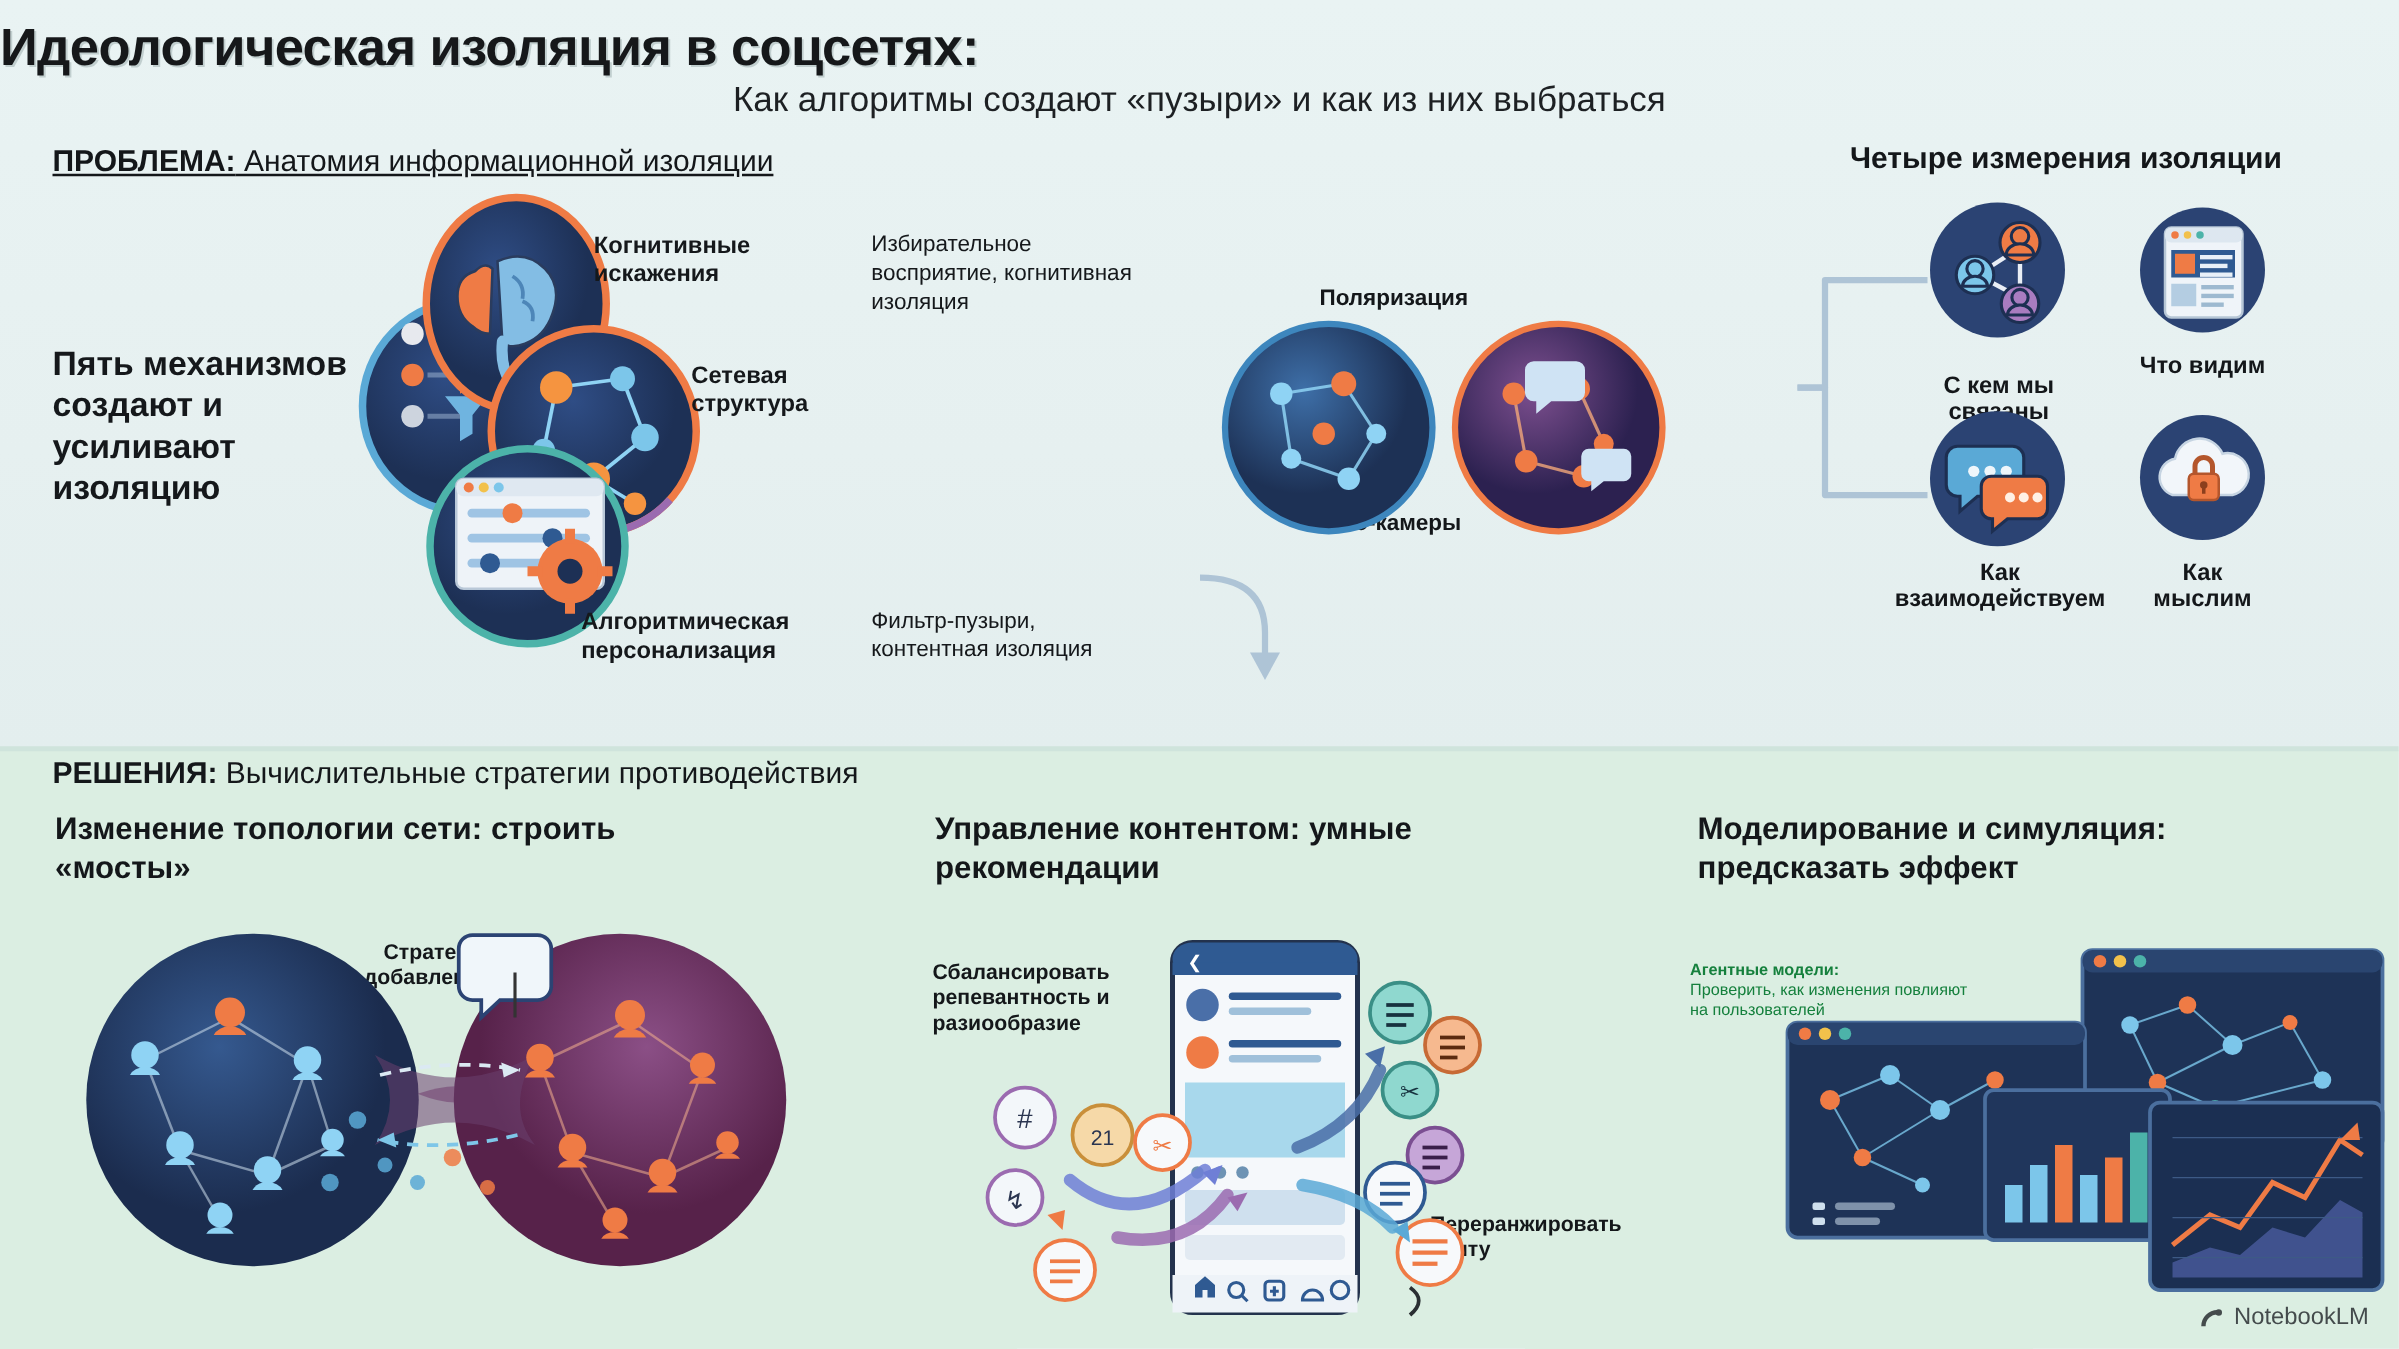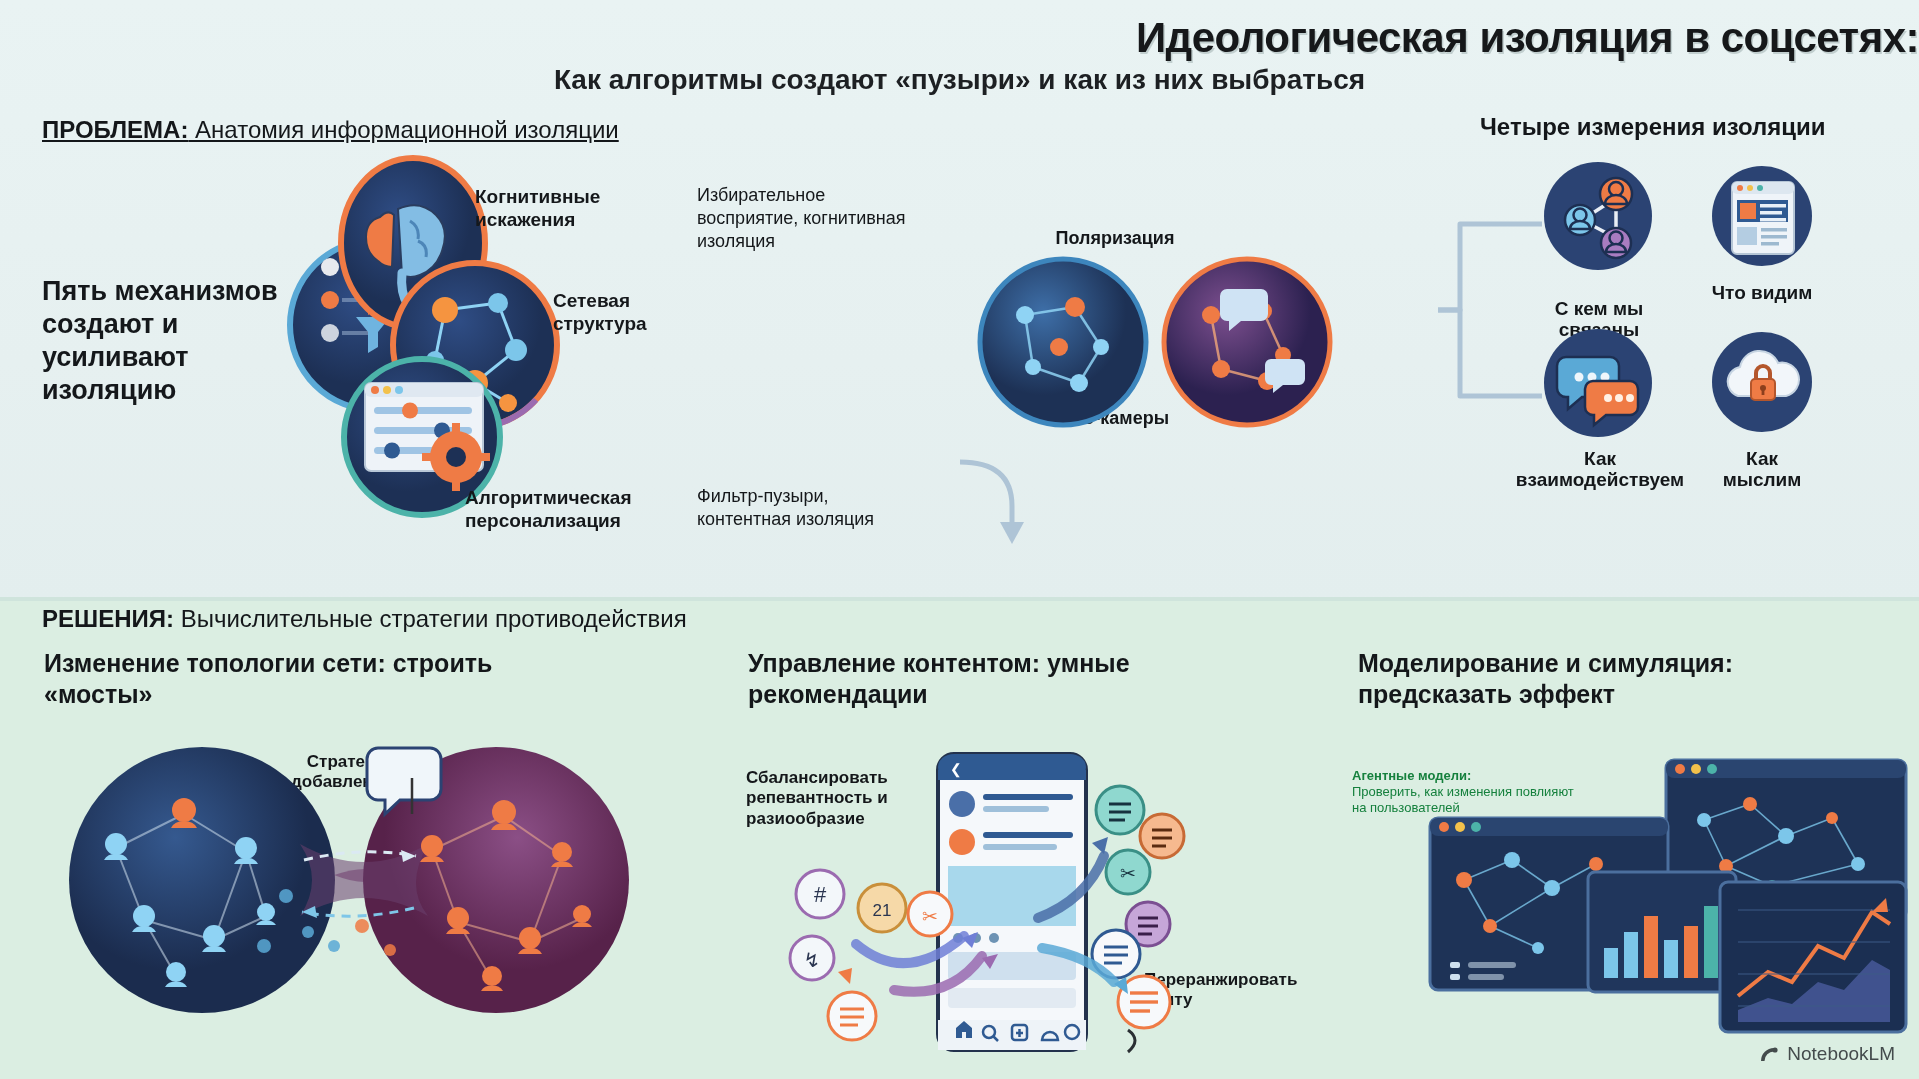--- a/index.html
+++ b/index.html
@@ -20,28 +20,28 @@
     position: absolute; left: 0; top: 600px; width: 1919px; height: 479px;
     background: #dbeee2;
   }
   .band-divider {
     position: absolute; left: 0; top: 597px; width: 1919px; height: 4px;
     background: #cfe4dc;
   }
 
   
   .hdr-main {
-    position: absolute; width: 100%; text-align: right; top: 14px;
+    position: absolute; width: 100%; text-align: left; top: 14px;
     font-size: 42px; font-weight: 700; letter-spacing: -0.5px;
     color: #16181a;
     text-shadow: 1.5px 1.5px 0 rgba(120,140,140,.35);
   }
   .hdr-sub {
     position: absolute; width: 100%; text-align: center; top: 64px;
-    font-size: 28px; font-weight: 700; color: #1d2023;
+    font-size: 28px; font-weight: 400; color: #1d2023;
   }
   .sec-label { font-size: 24px; font-weight: 700; color: #14171a; white-space: nowrap; }
   .sec-label .thin { font-weight: 400; }
   .big-left {
     position: absolute; left: 42px; top: 275px; width: 250px;
     font-size: 27px; font-weight: 700; line-height: 1.22; color: #15181b;
   }
   .mech-label {
     position: absolute; font-size: 19px; font-weight: 700; line-height: 1.2; color: #15181b;
   }

